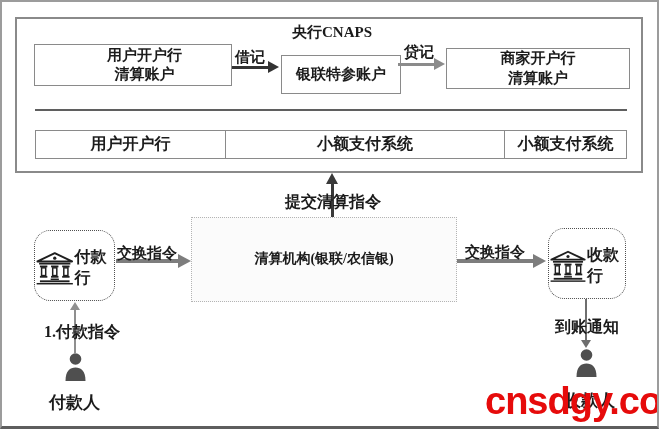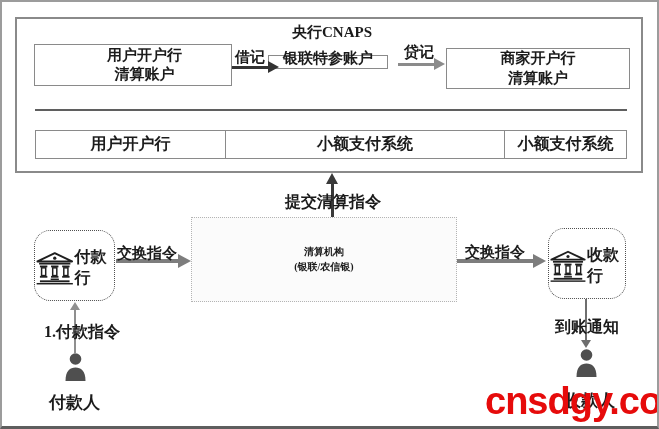--- a/index.html
+++ b/index.html
@@ -26,22 +26,22 @@
   .tri-up{position:absolute;width:0;height:0;z-index:1;}
   .tri-down{position:absolute;width:0;height:0;z-index:1;}
   .bankbox{
     position:absolute;border:1.5px dotted #4f4f4f;border-radius:16px;background:#fff;
     box-sizing:border-box;display:flex;flex-direction:row;align-items:center;
     justify-content:flex-start;padding-top:5px;font-weight:bold;font-size:16px;z-index:2;
   }
   .clearing{
     position:absolute;left:189px;top:215px;width:266px;height:85px;box-sizing:border-box;
     border:1px dotted #b4b4b4;background:#fbfbfb;
-    display:flex;flex-direction:column;align-items:center;justify-content:center;
-    font-weight:bold;font-size:10px;line-height:1.45;text-align:center;z-index:2;
+    display:flex;flex-direction:row;align-items:center;justify-content:center;
+    font-weight:bold;font-size:14px;line-height:1.45;text-align:center;z-index:2;
   }
   .watermark{
     position:absolute;left:483px;top:378px;z-index:5;
     font-family:"Liberation Sans",sans-serif;font-weight:800;font-size:38px;
     letter-spacing:-1px;color:#e60b0b;white-space:nowrap;
   }
 </style>
 </head>
 <body>
 
@@ -52,21 +52,21 @@
 
   <div class="box" style="left:32px;top:42px;width:198px;height:42px;padding-left:23px;">
     <span>用户开户行</span>
     <span>清算账户</span>
   </div>
 
   <div class="lbl" style="left:233px;top:46px;">借记</div>
   <div class="hline" style="left:230px;top:64px;width:37px;height:3px;background:#333;"></div>
   <div class="tri-right" style="left:266px;top:59px;border-left:11px solid #333;border-top:6.5px solid transparent;border-bottom:6.5px solid transparent;"></div>
 
-  <div class="box" style="left:266px;top:53px;width:120px;height:14px;justify-content:flex-end;">
+  <div class="box" style="left:279px;top:53px;width:120px;height:39px;">
     <span>银联特参账户</span>
   </div>
 
   <div class="lbl" style="left:402px;top:41px;">贷记</div>
   <div class="hline" style="left:396px;top:61px;width:37px;height:3px;background:#8b8b8b;"></div>
   <div class="tri-right" style="left:432px;top:56px;border-left:11px solid #8b8b8b;border-top:6.5px solid transparent;border-bottom:6.5px solid transparent;"></div>
 
   <div class="box" style="left:444px;top:46px;width:184px;height:41px;">
     <span>商家开户行</span>
     <span>清算账户</span>

